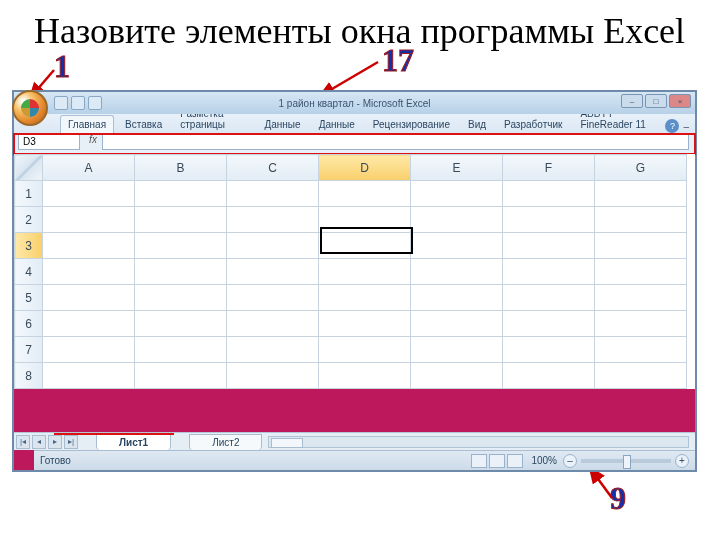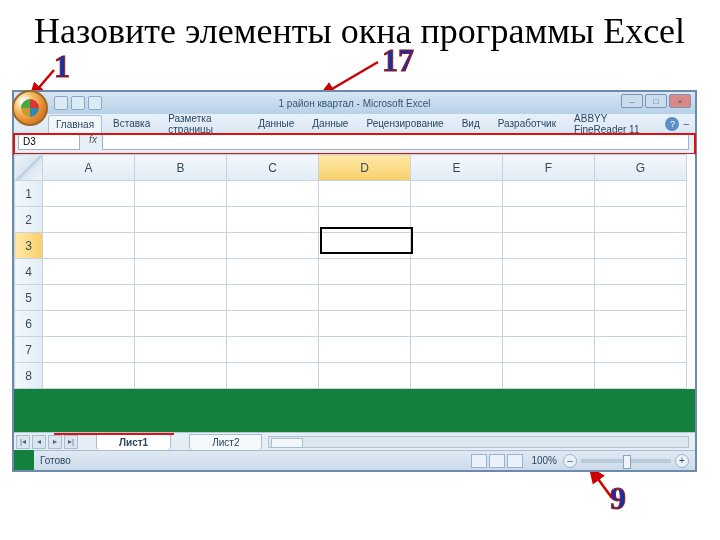--- a/index.html
+++ b/index.html
@@ -19,21 +19,21 @@
     font-family: Liberation Serif, serif;
     color: #000;
   }
   .excel-window {
     position: absolute;
     left: 12px;
     top: 90px;
     width: 685px;
     height: 382px;
     border: 2px solid #6d8aaa;
-    background: #15803d;
+    background: #be185d;
     font-size: 10px;
   }
   
   .titlebar {
     height: 22px;
     background: linear-gradient(#d6e6f4,#b7d1e7);
     display: flex;
     align-items: center;
     position: relative;
   }
@@ -58,22 +58,22 @@
     position:absolute; left:0; right:0; text-align:center;
     font-size:10px; color:#3a5470;
   }
   .win-controls { position:absolute; right:4px; top:2px; display:flex; gap:2px;}
   .wc { width:22px; height:14px; background:#cbdced; border:1px solid #7a95b3; border-radius:2px; display:flex;align-items:center;justify-content:center;font-size:8px;color:#3a5470;}
   .wc.close{background:#d88;}
   
   .ribbon-tabs {
     height: 20px;
     background: linear-gradient(#e8f0f9,#dbe8f4);
-    display:flex; align-items:center;
-    padding-left:34px;
+    display:flex; align-items:flex-end;
+    padding-left:46px;
     gap: 4px;
     border-bottom:1px solid #a9c0d8;
   }
   .ribbon-tab {
     padding: 3px 7px;
     font-size: 10px;
     color:#2b4660;
     background:transparent;
   }
   .ribbon-tab.active {

